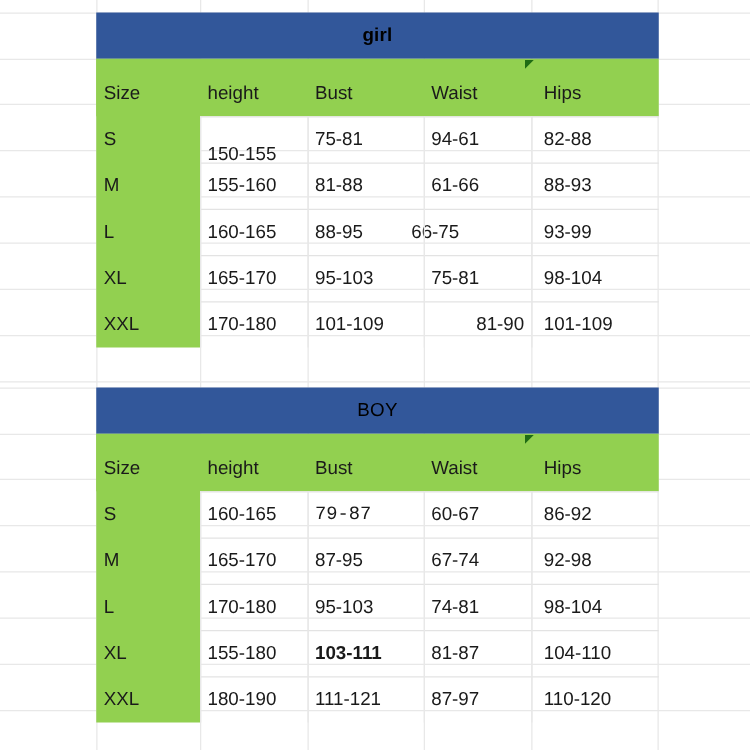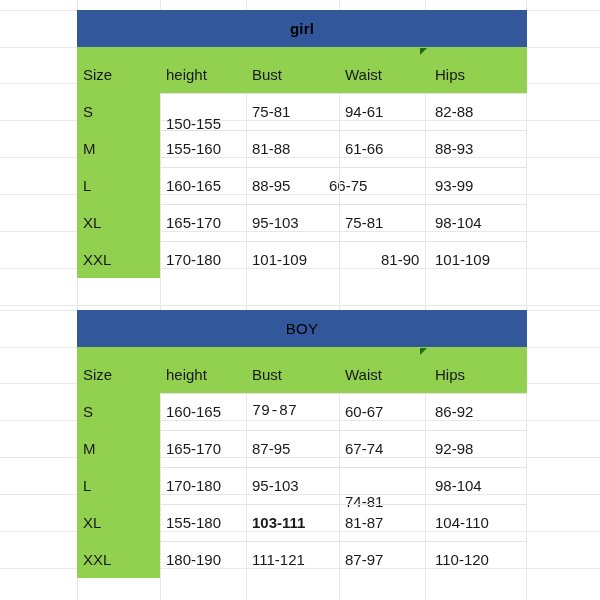--- a/index.html
+++ b/index.html
@@ -217,21 +217,21 @@
 
     <div class="cell" style="left:6px;  top:130px;">M</div>
     <div class="cell" style="left:89px; top:130px;">165-170</div>
     <div class="cell" style="left:175px;top:130px;">87-95</div>
     <div class="cell" style="left:268px;top:130px;">67-74</div>
     <div class="cell" style="left:358px;top:130px;">92-98</div>
 
     <div class="cell" style="left:6px;  top:167px;">L</div>
     <div class="cell" style="left:89px; top:167px;">170-180</div>
     <div class="cell" style="left:175px;top:167px;">95-103</div>
-    <div class="cell" style="left:268px;top:167px;margin-top:16px;">74-81</div>
+    <div class="cell" style="left:268px;top:167px;">74-81</div>
     <div class="cell" style="left:358px;top:167px;">98-104</div>
 
     <div class="cell" style="left:6px;  top:204px;">XL</div>
     <div class="cell" style="left:89px; top:204px;">155-180</div>
     <div class="cell" style="left:175px;top:204px;font-weight:bold;">103-111</div>
     <div class="cell" style="left:268px;top:204px;">81-87</div>
     <div class="cell" style="left:358px;top:204px;">104-110</div>
 
     <div class="cell" style="left:6px;  top:241px;">XXL</div>
     <div class="cell" style="left:89px; top:241px;">180-190</div>

